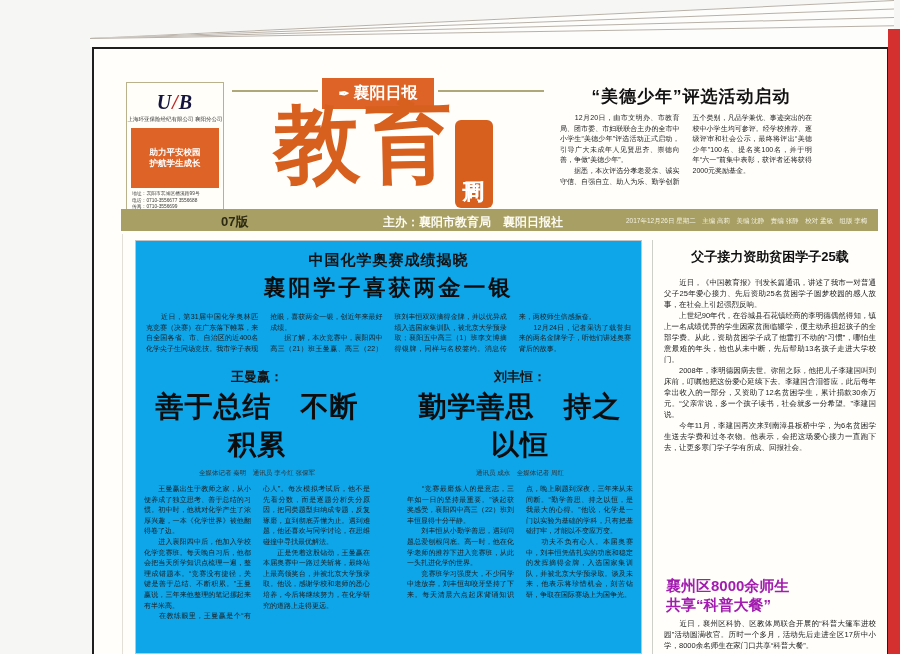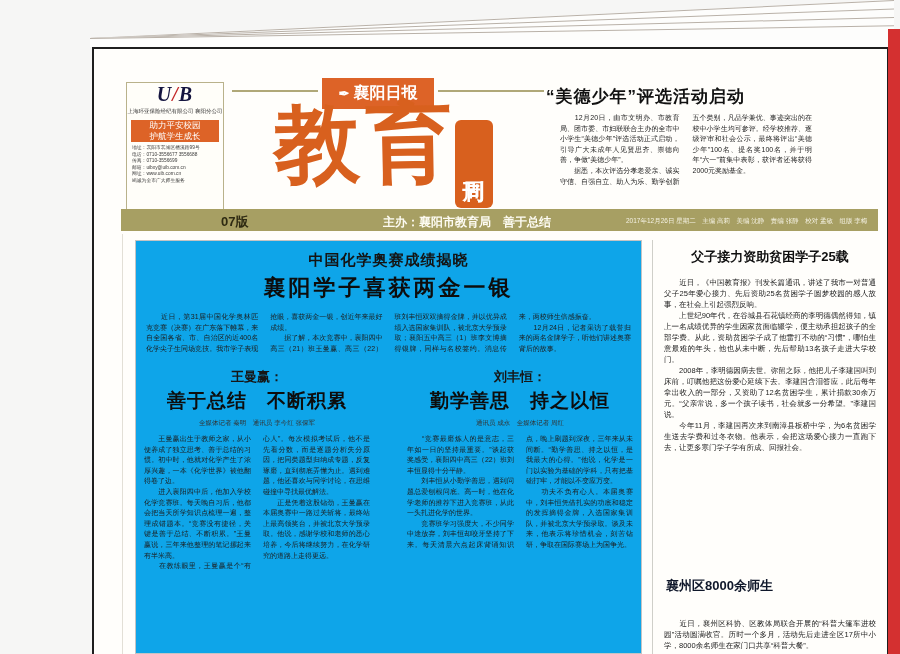--- a/index.html
+++ b/index.html
@@ -12,70 +12,70 @@
   
   .red-edge{position:absolute;left:888px;top:29px;width:12px;height:625px;background:#d43030;z-index:30;}
   
   .page{position:absolute;left:92px;top:47px;width:793px;height:640px;background:#fffefb;
         border:2px solid #1e1e1e;z-index:10;overflow:hidden;}
   .fold-line{position:absolute;left:28px;top:185px;width:1px;height:455px;background:#e2dfd6;}
   
   .adbox{position:absolute;left:32px;top:33px;width:96px;height:127px;border:1px solid #b9b28b;
          background:#fffef9;text-align:center;overflow:hidden;}
   .adbox .uib{font-family:"Liberation Serif",serif;font-style:italic;font-weight:bold;
-         font-size:20px;color:#14143f;letter-spacing:1px;}
+         font-size:20px;color:#14143f;margin-top:8px;letter-spacing:1px;}
   .adbox .uib .slash{color:#c22424;}
   .adbox .co{font-size:5.5px;color:#333;line-height:7px;margin-top:2px;filter:blur(.2px);}
-  .adbox .banner{margin:5px 4px 3px;background:#dd6327;color:#fff;font-weight:normal;
-         font-size:8.5px;line-height:11px;padding:0 0;}
+  .adbox .banner{margin:5px 4px 3px;background:#dd6327;color:#fff;font-weight:bold;
+         font-size:8.5px;line-height:11px;padding:19px 0;}
   .adbox .contact{font-size:4.8px;color:#3a3a3a;line-height:6.6px;text-align:left;
          padding:0 5px;filter:blur(.25px);white-space:pre-wrap;}
   
   .rule{position:absolute;height:2px;background:#b0a878;}
   .paper-logo{position:absolute;left:228px;top:29px;width:112px;height:31px;background:#dd6327;
          color:#fff;display:flex;align-items:center;justify-content:center;gap:4px;
          font-family:"Liberation Serif",serif;font-weight:bold;font-size:16px;}
   .paper-logo .pen{font-size:13px;}
   .masthead-title{position:absolute;left:180px;top:44px;width:270px;
          font-family:"Liberation Serif",serif;font-weight:bold;font-size:86px;line-height:100px;
          color:#d8601e;letter-spacing:6px;transform:rotate(-1deg);}
   .seal{position:absolute;left:361px;top:71px;width:38px;height:88px;background:#d8601e;
          border-radius:6px;color:#fff;font-weight:bold;font-size:22px;line-height:27px;
          display:flex;flex-direction:column;align-items:center;justify-content:center;
          font-family:"Liberation Serif",serif;letter-spacing:0;writing-mode:vertical-rl;}
   
-  .tr-head{position:absolute;left:452px;top:36px;width:290px;text-align:left;
+  .tr-head{position:absolute;left:452px;top:36px;width:290px;text-align:center;
          font-weight:bold;font-size:17px;color:#111;letter-spacing:1px;}
   .tr-body{position:absolute;left:466px;top:64px;width:252px;height:95px;
          column-count:2;column-gap:13px;}
   
   .bar{position:absolute;left:27px;top:160px;width:757px;height:22px;background:#a79f63;}
   .bar .ed{position:absolute;left:100px;top:4px;font-size:13px;font-weight:bold;color:#2e2a12;}
   .bar .org{position:absolute;left:262px;top:5px;font-size:12px;font-weight:bold;color:#fdfbf2;}
   .bar .date{position:absolute;left:505px;top:8px;width:250px;font-size:6.5px;color:#f4f1e2;
          filter:blur(.2px);white-space:nowrap;}
   
   .main-box{position:absolute;left:41px;top:191px;width:505px;height:412px;
          border:1px solid #c4c4c4;background:#0ea5e9;overflow:hidden;}
   .kicker{text-align:center;font-size:15px;font-weight:600;color:#141414;margin-top:10px;letter-spacing:1px;}
   .headline{text-align:center;font-size:22px;font-weight:bold;color:#0d0d0d;letter-spacing:3px;margin-top:3px;}
   .main-body{margin:9px 10px 0;height:52px;column-count:4;column-gap:12px;overflow:hidden;}
   .subs{display:flex;gap:37px;margin:4px 8px 0;}
   .sub{flex:1;}
   .sub .name{text-align:center;font-size:13px;font-weight:bold;color:#161616;}
-  .sub .sub-head{text-align:center;font-size:19px;font-weight:bold;color:#0d0d0d;letter-spacing:1px;margin-top:2px;}
+  .sub .sub-head{text-align:center;font-size:28px;font-weight:bold;color:#0d0d0d;letter-spacing:1px;margin-top:2px;}
   .sub .byline{text-align:center;font-size:6.5px;color:#333;margin:5px 0 6px;filter:blur(.2px);}
   .sub .sub-body{column-count:2;column-gap:12px;height:200px;overflow:hidden;}
   
   .col-rule{position:absolute;left:558px;top:191px;width:1px;height:435px;background:#cfcfc9;}
   .rc-headA{position:absolute;left:570px;top:199px;width:212px;text-align:center;
          font-size:13px;font-weight:bold;color:#101010;}
   .rc-bodyA{position:absolute;left:570px;top:228px;width:212px;height:288px;overflow:hidden;}
-  .rc-headB{position:absolute;left:572px;top:527px;width:212px;font-size:13px;font-weight:bold;
-         color:#0f172a;line-height:19px;}
+  .rc-headB{position:absolute;left:572px;top:527px;width:212px;font-size:15px;font-weight:bold;
+         color:#a21caf;line-height:19px;}
   .rc-bodyB{position:absolute;left:570px;top:569px;width:212px;height:68px;overflow:hidden;}
   
   .smalltext{font-size:7px;line-height:10.6px;color:#1c1c1c;text-align:justify;
          white-space:pre-wrap;filter:blur(.3px);}
   .rtext{font-size:7.5px;line-height:11px;color:#1c1c1c;text-align:justify;
          white-space:pre-wrap;filter:blur(.3px);}
 </style>
 </head>
 <body>
 
@@ -116,21 +116,21 @@
     <div class="rule" style="left:344px;top:41px;width:106px;"></div>
     <div class="masthead-title">教育</div>
     <div class="seal">周刊</div>
 
     <div class="tr-head">“美德少年”评选活动启动</div>
     <div class="tr-body smalltext">　　12月20日，由市文明办、市教育局、团市委、市妇联联合主办的全市中小学生“美德少年”评选活动正式启动，引导广大未成年人见贤思齐、崇德向善，争做“美德少年”。
 　　据悉，本次评选分孝老爱亲、诚实守信、自强自立、助人为乐、勤学创新五个类别，凡品学兼优、事迹突出的在校中小学生均可参评。经学校推荐、逐级评审和社会公示，最终将评出“美德少年”100名、提名奖100名，并于明年“六一”前集中表彰，获评者还将获得2000元奖励基金。</div>
 
     <div class="bar">
       <span class="ed">07版</span>
-      <span class="org">主办：襄阳市教育局　善于总结</span>
+      <span class="org">主办：襄阳市教育局　襄阳日报社</span>
       <span class="date">2017年12月26日 星期二　主编 高莉　美编 沈静　责编 张静　校对 孟敏　组版 李梅</span>
     </div>
 
     <div class="main-box">
       <div class="kicker">中国化学奥赛成绩揭晓</div>
       <div class="headline">襄阳学子喜获两金一银</div>
       <div class="main-body smalltext">　　近日，第31届中国化学奥林匹克竞赛（决赛）在广东落下帷幕，来自全国各省、市、自治区的近400名化学尖子生同场竞技。我市学子表现抢眼，喜获两金一银，创近年来最好成绩。
 　　据了解，本次竞赛中，襄阳四中高三（21）班王曼赢、高三（22）班刘丰恒双双摘得金牌，并以优异成绩入选国家集训队，被北京大学预录取；襄阳五中高三（1）班李文博摘得银牌，同样与名校签约。消息传来，两校师生倍感振奋。
 　　12月24日，记者采访了载誉归来的两名金牌学子，听他们讲述奥赛背后的故事。</div>
 
@@ -159,20 +159,21 @@
     <div class="col-rule"></div>
 
     <div class="rc-headA">父子接力资助贫困学子25载</div>
     <div class="rc-bodyA rtext">　　近日，《中国教育报》刊发长篇通讯，讲述了我市一对普通父子25年爱心接力、先后资助25名贫困学子圆梦校园的感人故事，在社会上引起强烈反响。
 　　上世纪90年代，在谷城县石花镇经商的李明德偶然得知，镇上一名成绩优异的学生因家贫面临辍学，便主动承担起孩子的全部学费。从此，资助贫困学子成了他雷打不动的“习惯”，哪怕生意最难的年头，他也从未中断，先后帮助13名孩子走进大学校门。
 　　2008年，李明德因病去世。弥留之际，他把儿子李建国叫到床前，叮嘱他把这份爱心延续下去。李建国含泪答应，此后每年拿出收入的一部分，又资助了12名贫困学生，累计捐款30余万元。“父亲常说，多一个孩子读书，社会就多一分希望。”李建国说。
 　　今年11月，李建国再次来到南漳县板桥中学，为6名贫困学生送去学费和过冬衣物。他表示，会把这场爱心接力一直跑下去，让更多寒门学子学有所成、回报社会。</div>
 
     <div class="rc-headB">
       <div>襄州区8000余师生</div>
+      <div>共享“科普大餐”</div>
     </div>
     <div class="rc-bodyB rtext">　　近日，襄州区科协、区教体局联合开展的“科普大篷车进校园”活动圆满收官。历时一个多月，活动先后走进全区17所中小学，8000余名师生在家门口共享“科普大餐”。</div>
 
   </div>
 
   <div class="red-edge"></div>
 
 </div>
 
 </body></html>

